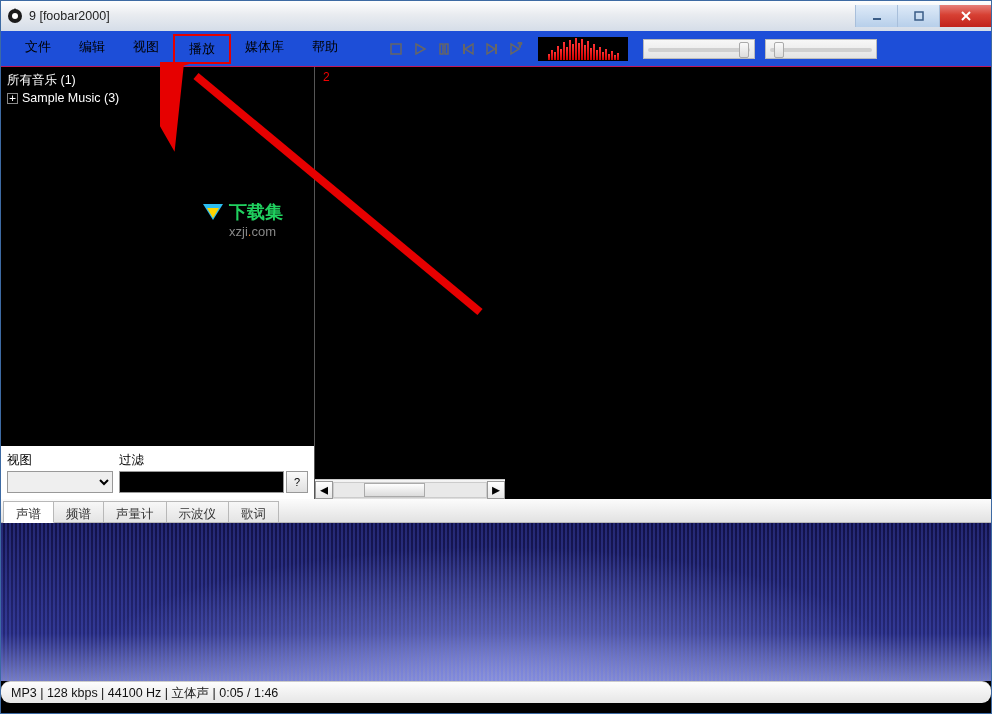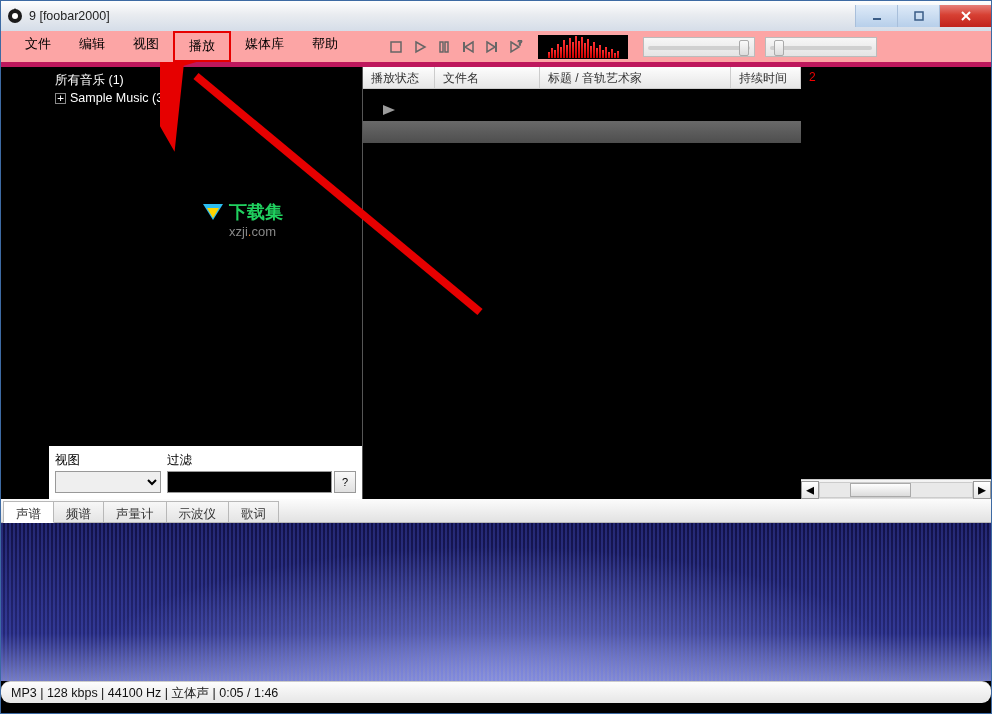--- a/index.html
+++ b/index.html
@@ -8,35 +8,35 @@
 
 .titlebar { height: 30px; background: linear-gradient(#fefefe,#e9ecf0 45%,#d5dde8); display: flex; align-items: center; padding-left: 6px; }
 .titlebar .app-icon { width: 16px; height: 16px; margin-right: 6px; }
 .titlebar .title { font-size: 12.5px; color: #222; }
 .winbtns { margin-left: auto; display: flex; height: 22px; }
 .winbtn { width: 42px; display:flex; align-items:center; justify-content:center; background: linear-gradient(#deeaf8,#b7cfea); border-left:1px solid #a8bfdb; }
 .winbtn.close { width: 52px; background: linear-gradient(#e67f7a,#d74033 45%,#c1231d); color:#fff; font-size:14px; font-weight:bold; }
 .winbtn svg { stroke:#3a5c86; }
 
 
-.menubar { height: 36px; background:#fca5a5; display:flex; border-bottom:5px solid #be185d; position:relative; }
+.menubar { height: 36px; background:#1d4ed8; display:flex; align-items:center; border-bottom:1px solid #be185d; position:relative; }
 .menus { display:flex; padding-left:10px; }
 .menu-item { padding:4px 14px; font-size:13px; color:#000; cursor:default; }
 .menu-item.highlight { border:2px solid #e60000; }
 .toolbar { display:flex; align-items:center; margin-left:32px; gap:0; }
 .tbtn { width:22px; height:22px; display:flex; align-items:center; justify-content:center; border:1px solid transparent; margin:0 1px; }
 .tbtn svg { stroke:#666; fill:none; stroke-width:1.5; }
 .vis { width:90px; height:24px; margin:0 10px; background:#000; display:flex; align-items:flex-end; justify-content:center; gap:1px; padding:0 3px 1px; }
 .vis span { width:2px; background:linear-gradient(#f33,#c00); display:inline-block; }
 .slider-wrap { width:112px; height:20px; margin:0 5px; position:relative; border:1px solid #bbb; background:linear-gradient(#f7f7f7,#e4e4e4); }
 .slider-track { position:absolute; top:8px; left:4px; right:4px; height:4px; background:#d0d0d0; border-radius:2px; }
 .slider-thumb { position:absolute; top:2px; width:10px; height:16px; background:linear-gradient(#fafafa,#ddd); border:1px solid #aaa; border-radius:2px; }
 
 
-.main { display:flex; height:432px; background:#000;padding-left:48px; }
+.main { display:flex; height:432px; background:#000; }
 .left-panel { width:314px; display:flex; flex-direction:column; border-right:1px solid #565656; }
 .tree { flex:1; background:#000; color:#fff; font-size:12.5px; padding:4px 6px; }
 .tree-item { padding:1px 0; display:flex; align-items:center; gap:4px; }
 .tree-item .plus { font-family:monospace; font-size:11px; border:1px solid #888; width:11px; height:11px; display:inline-flex; align-items:center; justify-content:center; line-height:1; }
 .watermark { position:absolute; top:200px; left:195px; pointer-events:none; }
 .filters { background:#fff; padding:6px; display:flex; gap:6px; }
 .filter-col { display:flex; flex-direction:column; flex:1; }
 .filter-col label { font-size:12.5px; margin-bottom:2px; color:#000; }
 .filter-col .input-row { display:flex; gap:2px; }
 .filter-col select, .filter-col input { flex:1; height:22px; font-size:12px; border:1px solid #999; padding:0 4px; }
@@ -209,34 +209,20 @@
       <div class="filter-col">
         <label>过滤</label>
         <div class="input-row">
           <input type="text" style="">
           <div class="qmark">?</div>
         </div>
       </div>
     </div>
   </div>
 
-  <div class="center-panel">
-    <div class="cols">
-      <div class="col" style="width:72px">播放状态</div>
-      <div class="col" style="width:105px">文件名</div>
-      <div class="col" style="flex:1">标题 / 音轨艺术家</div>
-      <div class="col" style="width:70px">持续时间</div>
-    </div>
-    <div class="playlist">
-      <svg class="play-arrow" width="18" height="14">
-          <polygon points="2,2 14,7 2,12" fill="#9c9c9c"></polygon>
-        </svg>
-      <div class="greyrow"></div>
-    </div>
-  </div>
 
   <div class="right-panel">
     <div class="pl-names">
       <div class="pl-red">2</div>
     </div>
     <div class="hscroll">
       <div class="arr">◂</div>
       <div class="track">
           <div class="thumb"></div>
         </div>

